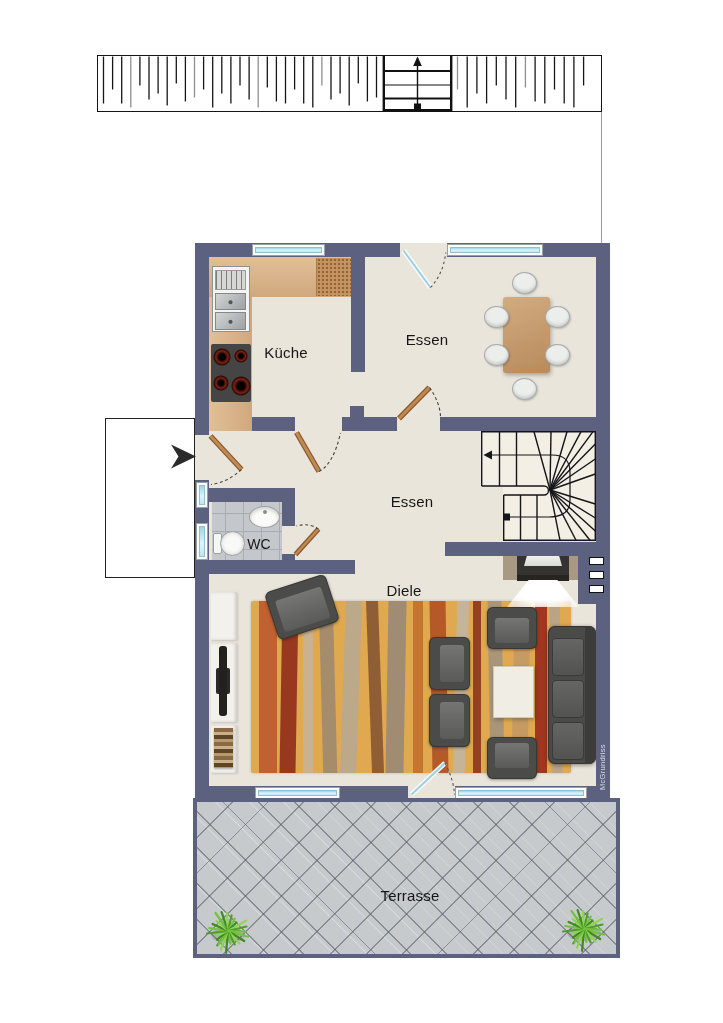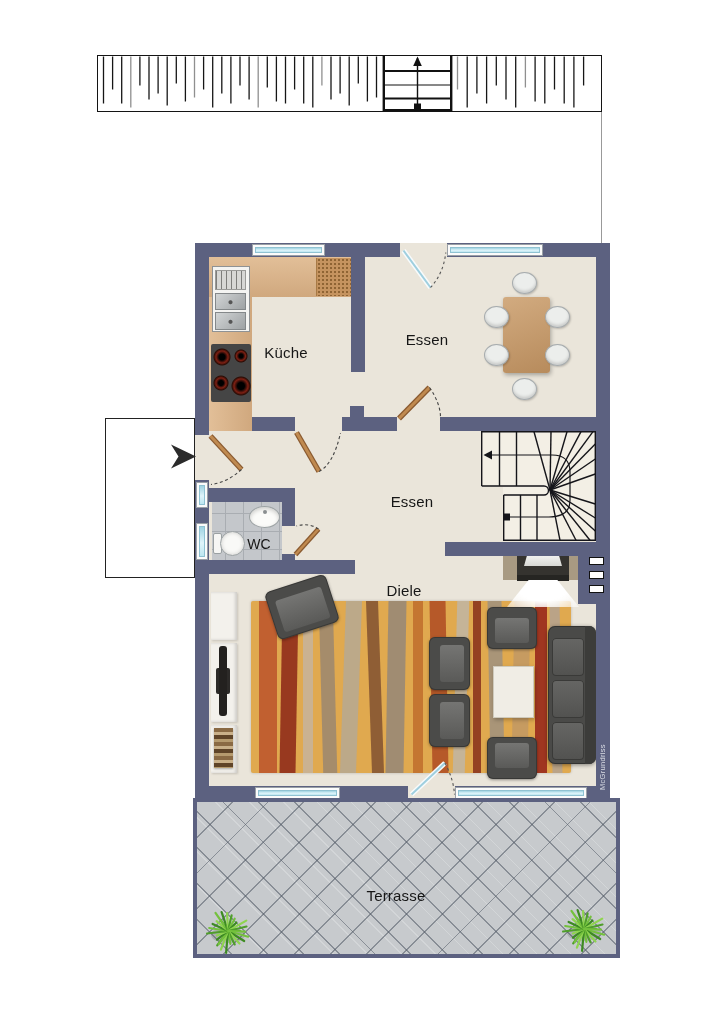--- a/index.html
+++ b/index.html
@@ -418,16 +418,16 @@
         <line x1="584" y1="929" x2="602.5" y2="924.5" stroke="#4f9e2a" stroke-width="2.2" stroke-linecap="round"></line>
         <line x1="584" y1="929" x2="601.0" y2="929.6" stroke="#74c13d" stroke-width="2.2" stroke-linecap="round"></line>
       </g>
   </svg>
 
   <div class="rlabel" style="left:246px;top:344px;width:80px">Küche</div>
   <div class="rlabel" style="left:387px;top:331px;width:80px">Essen</div>
   <div class="rlabel" style="left:372px;top:493px;width:80px">Essen</div>
   <div class="rlabel" style="left:239px;top:536px;width:40px;font-size:14px">WC</div>
   <div class="rlabel" style="left:358px;top:582px;width:92px">Diele</div>
-  <div class="rlabel" style="left:352px;top:887px;width:88px">Terrasse</div>
+  <div class="rlabel" style="left:366px;top:887px;width:88px">Terrasse</div>
 
   <div class="watermark">McGrundriss</div>
 </div>
 
 </body></html>

